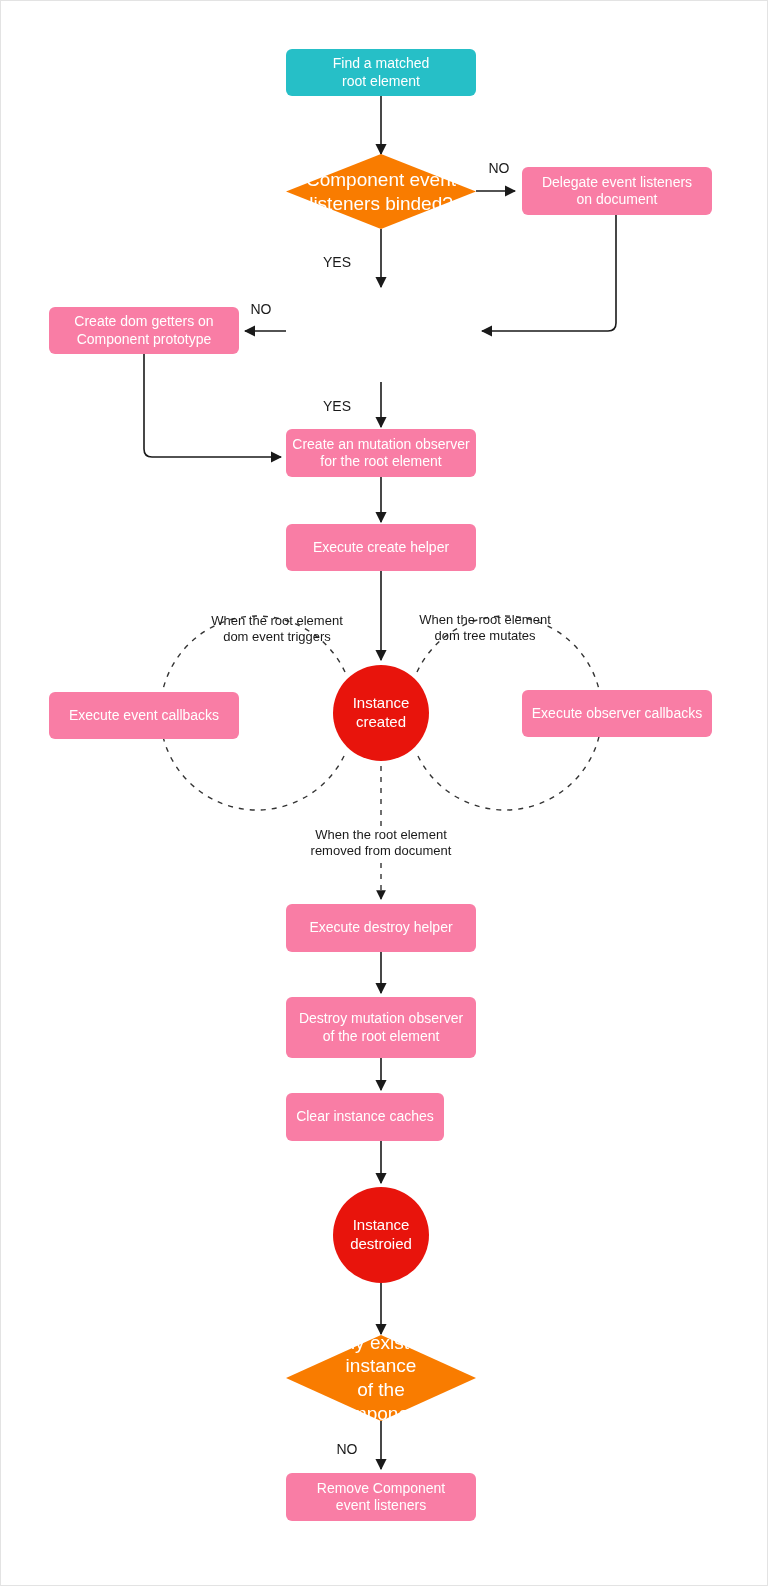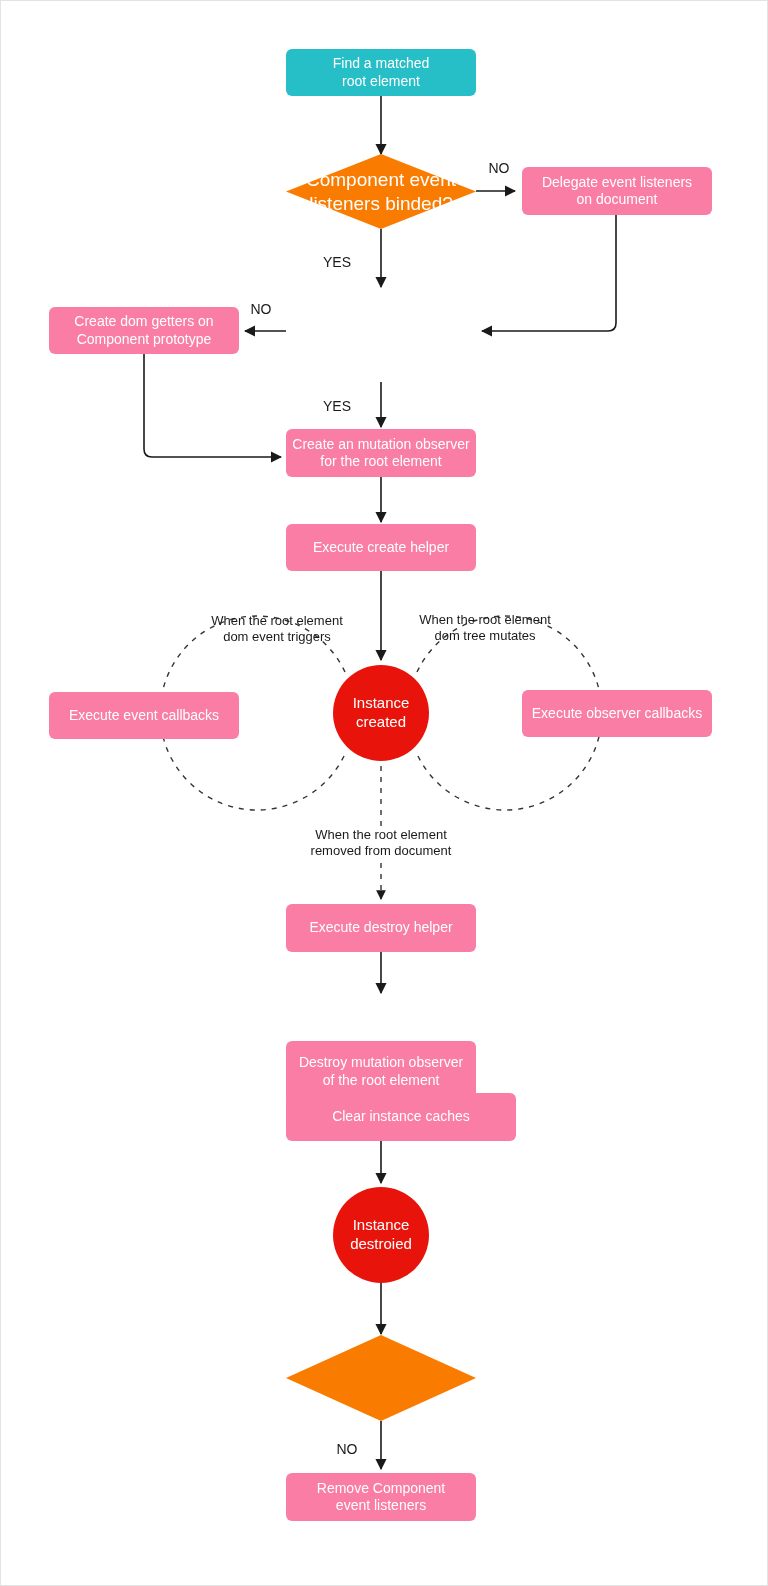--- a/index.html
+++ b/index.html
@@ -179,36 +179,38 @@
   </div>
 
   <div class="node node-box node-pink" style="left:521px; top:689px; width:190px; height:47px;">
     <span>Execute observer callbacks</span>
   </div>
 
   <div class="node node-box node-pink" style="left:285px; top:903px; width:190px; height:48px;">
     <span>Execute destroy helper</span>
   </div>
 
-  <div class="node node-box node-pink" style="left:285px; top:996px; width:190px; height:61px;margin-top:44px;">
+  <div class="node node-box node-pink" style="left:285px; top:996px; width:190px; height:61px;">
     <span>Destroy mutation observer
 of the root element</span>
   </div>
 
-  <div class="node node-box node-pink" style="left:285px; top:1092px; width:230px; height:48px;">
+  <div class="node node-box node-pink" style="left:285px; top:1092px; width:158px; height:48px;">
     <span>Clear instance caches</span>
   </div>
 
   <div class="node node-circle" style="left:332px; top:1186px; width:96px; height:96px;">
     <span>Instance
 destroied</span>
   </div>
 
   <div class="node node-diamond" style="left:285px; top:1334px; width:190px; height:86px;">
     <span class="diamond-shape"></span>
+    <span class="diamond-label">Any existed instance
+of the Component?</span>
   </div>
 
   <div class="node node-box node-pink" style="left:285px; top:1472px; width:190px; height:48px;">
     <span>Remove Component
 event listeners</span>
   </div>
 
   <div class="edge-label" style="left:470px; top:159px; width:56px;">NO</div>
 
   <div class="edge-label" style="left:306px; top:253px; width:60px;">YES</div>

